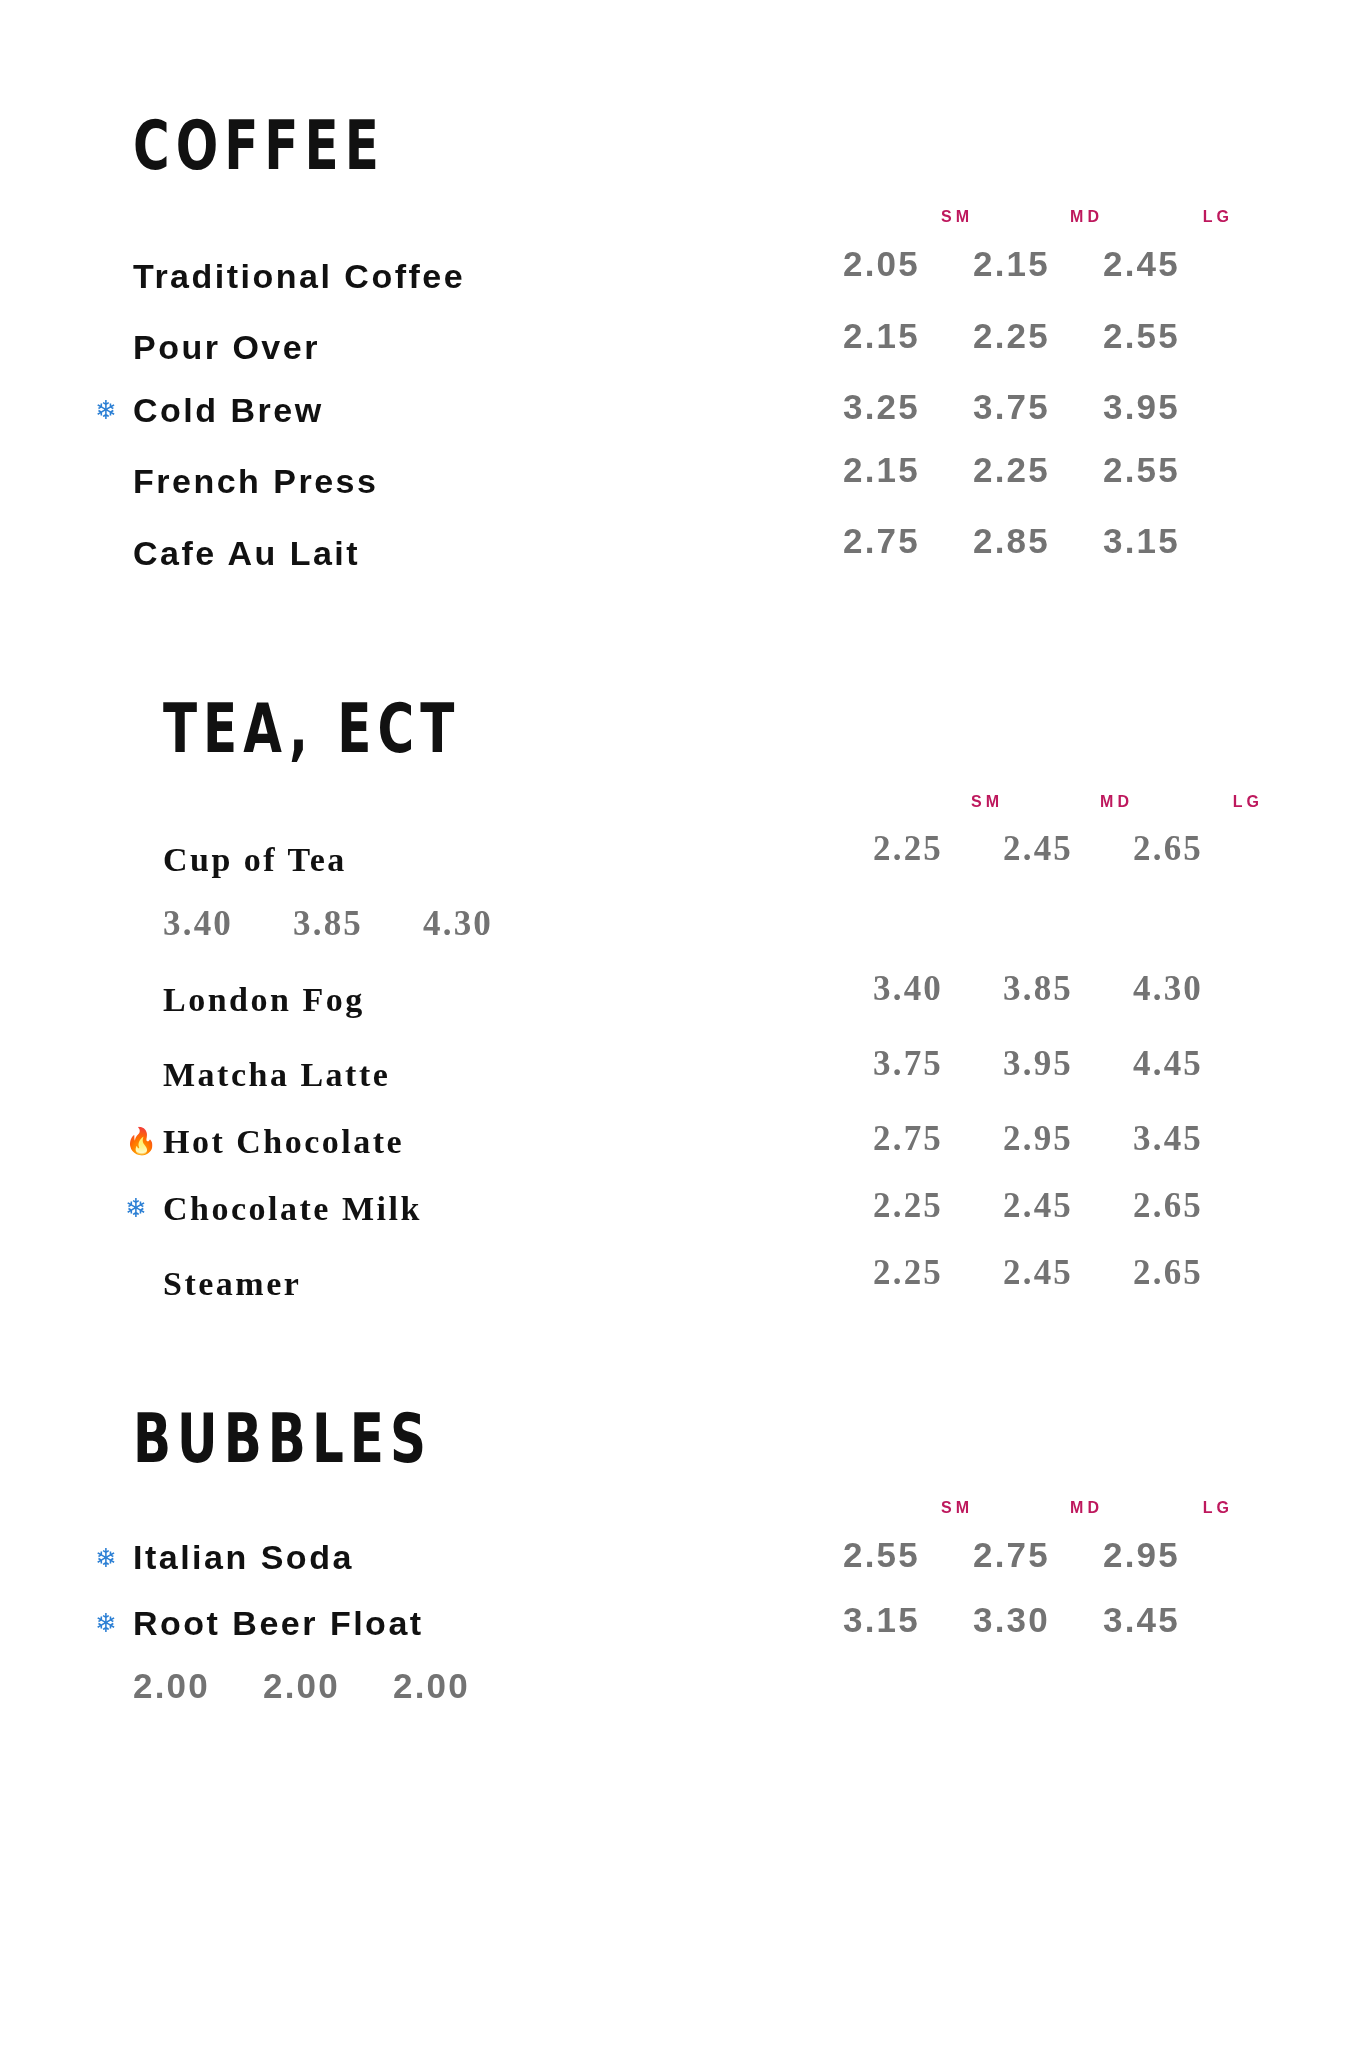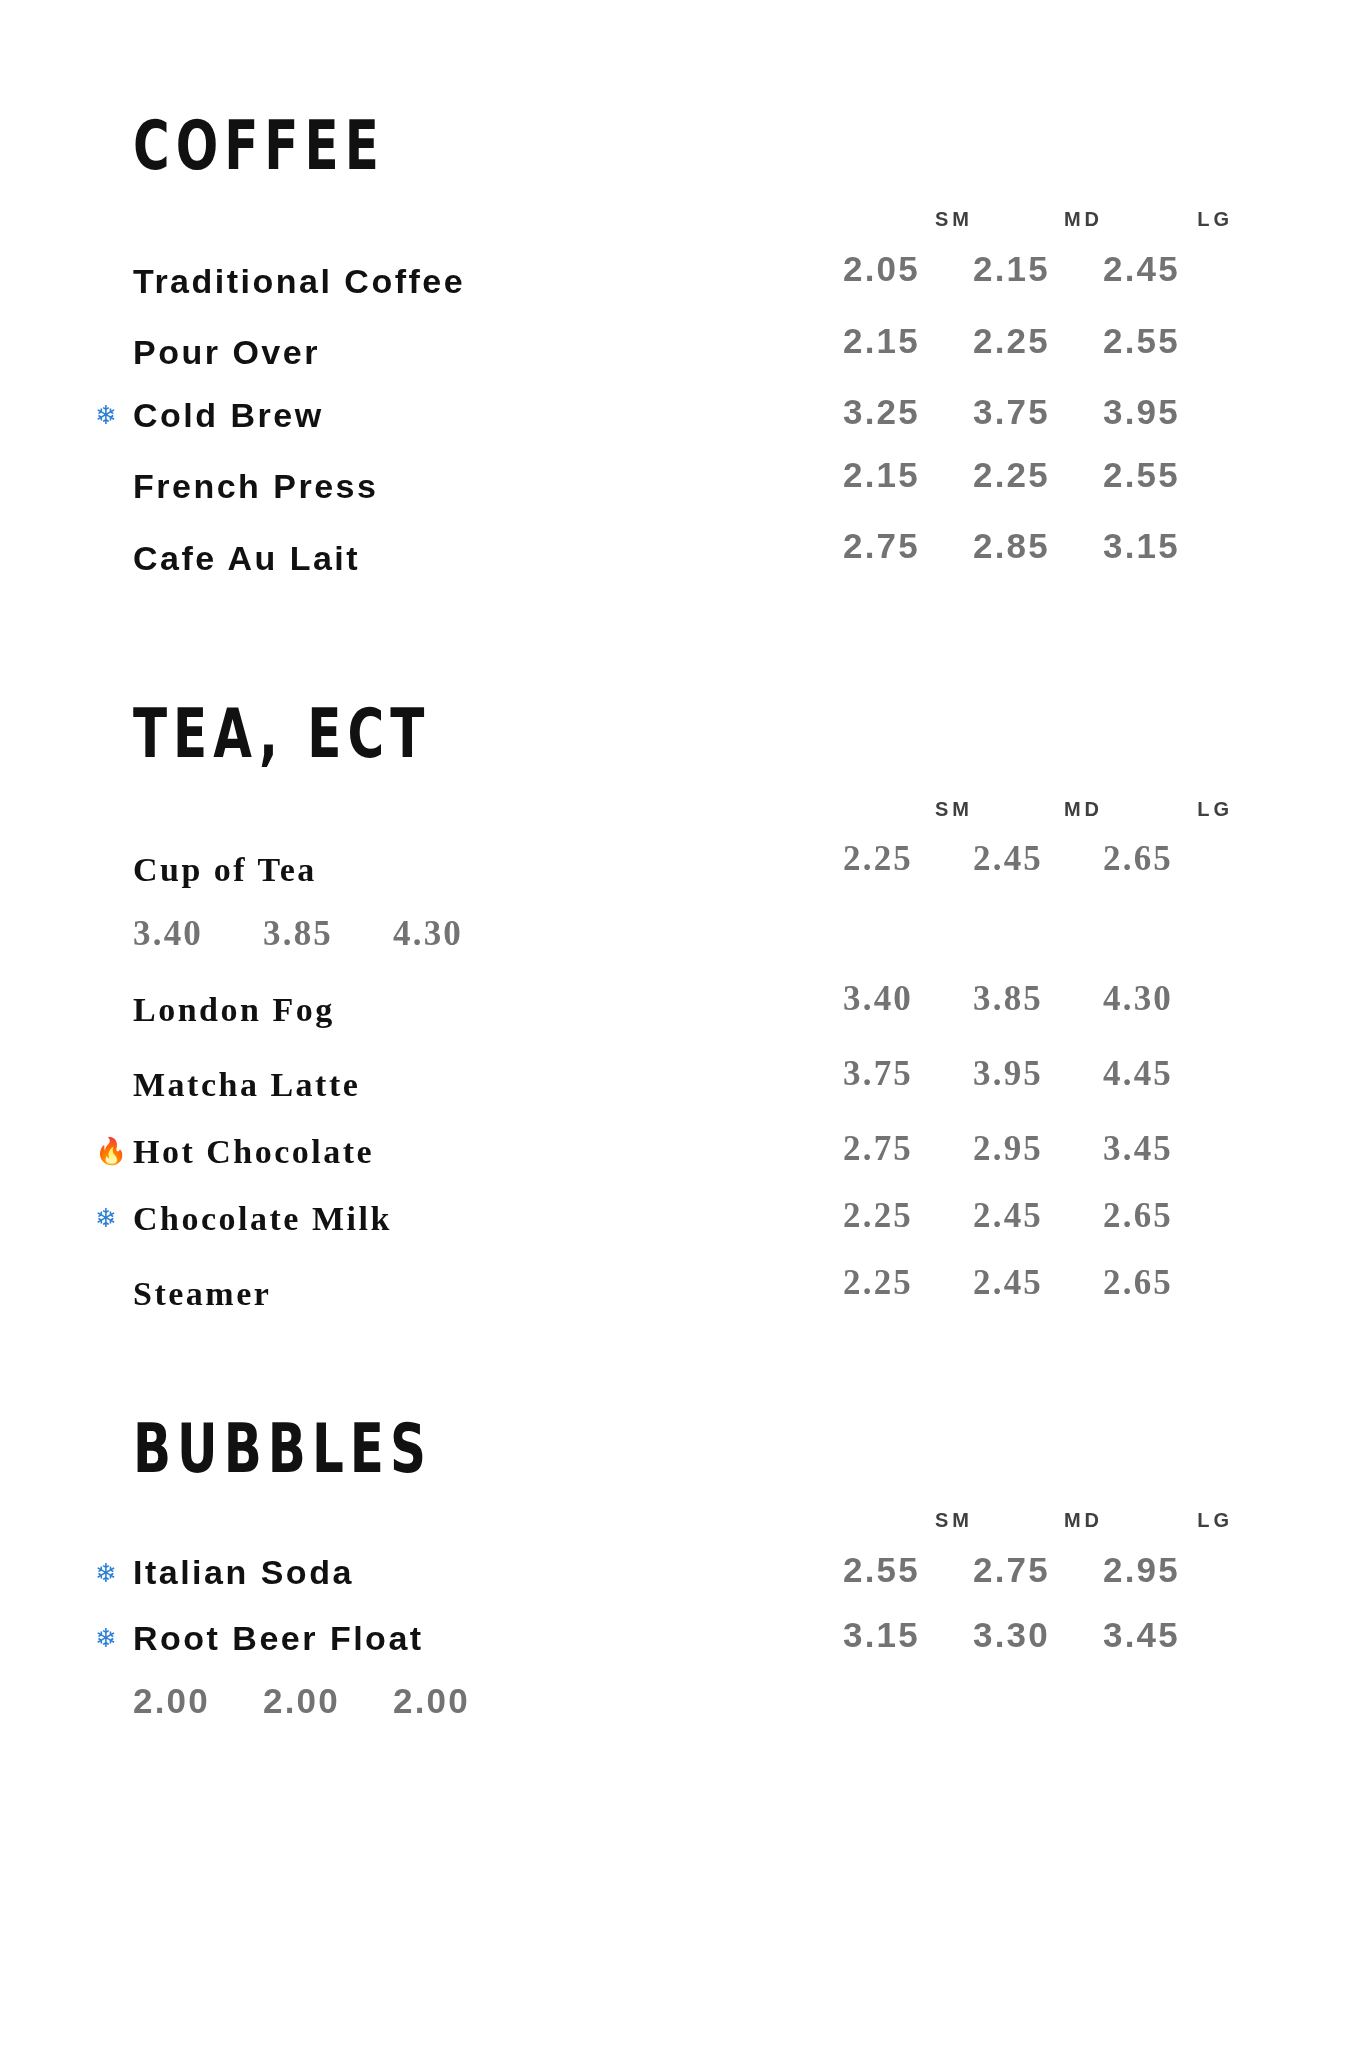--- a/index.html
+++ b/index.html
@@ -58,23 +58,23 @@
   .col-price {
     width: 130px;
     flex: 0 0 130px;
     font-weight: 700;
     font-size: 35px;
     letter-spacing: 2.2px;
     color: #737373;
   }
   .hdr-label {
     font-weight: 700;
-    font-size: 20px;
+    font-size: 16px;
     letter-spacing: 4px;
-    color: #404040;
+    color: #be185d;
     text-align: right;
   }
   .item-name {
     font-weight: 700;
     font-size: 34px;
     letter-spacing: 2.5px;
     color: #111111;
     white-space: nowrap;
   }
   .item-row {
@@ -86,21 +86,21 @@
     font-size: 26px;
     line-height: 1;
     text-align: left;
     margin-left: -38px;
   }
   .mark.empty { visibility: hidden; }
   .snow { color: #2b7fd4; }
   .flame { color: #f07020; }
 
   .sec-coffee { padding-top: 130px; }
-  .sec-tea { padding-top: 120px; }
+  .sec-tea { padding-top: 120px; margin-left: 30px; }
   .sec-bubbles { padding-top: 95px; }
 
   .sec-coffee .table { margin-top: 28px; }
   .sec-tea .table { margin-top: 30px; }
   .sec-bubbles .table { margin-top: 26px; }
 
   
   .sec-tea .item-row { margin-bottom: 25px; font-family: Liberation Serif, serif; }
   .sec-bubbles .item-row { margin-bottom: 23px; }
 </style>

